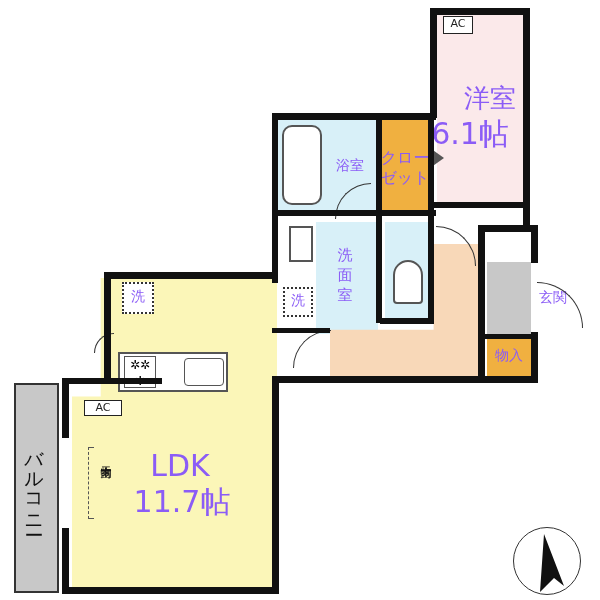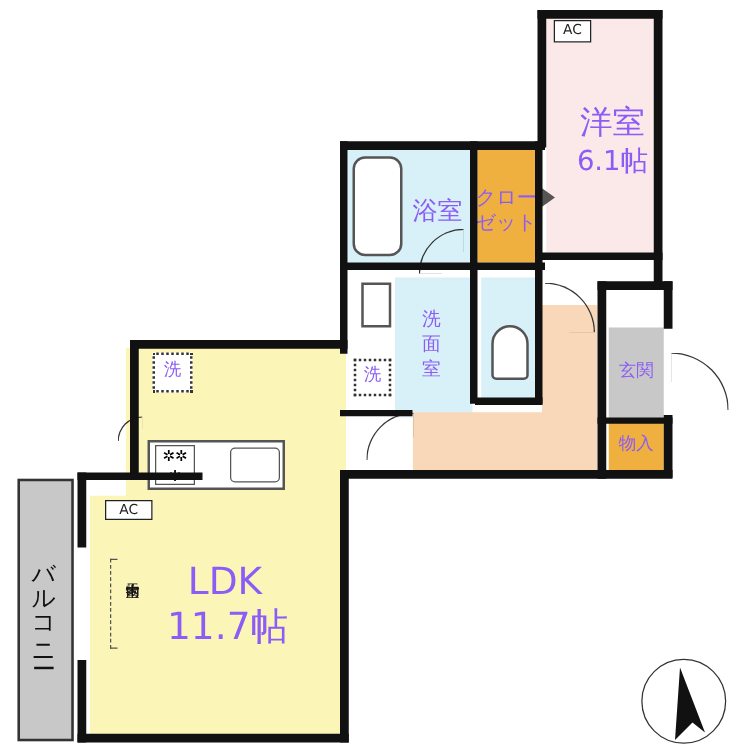--- a/index.html
+++ b/index.html
@@ -11,25 +11,25 @@
     .vlabel{position:absolute;color:#111;writing-mode:vertical-rl;text-orientation:upright;}
     .ac{position:absolute;border:1.5px solid #222;background:#fff;font-size:11px;line-height:13px;text-align:center;color:#222;}
     .door-arc{position:absolute;border:1.5px solid #333;box-sizing:border-box;}
   </style>
 </head>
 <body>
 
 <div class="room" style="left:437px;top:14px;width:86px;height:188px;background:#fbe9ea;"></div>
 <div class="ac" style="left:443px;top:16px;width:28px;height:16px;">AC</div>
 <div class="label" style="left:440px;top:85px;width:100px;font-size:26px;">洋室</div>
-<div class="label" style="left:440px;top:118px;width:100px;font-size:22px;">6.1帖</div>
+<div class="label" style="left:420px;top:118px;width:100px;font-size:30px;">6.1帖</div>
 
 <div class="room" style="left:278px;top:120px;width:98px;height:90px;background:#d8f0f8;"></div>
 <div class="abs" style="left:282px;top:125px;width:40px;height:80px;border:2px solid #555;border-radius:10px;background:#fff;"></div>
-<div class="label" style="left:325px;top:158px;width:50px;font-size:20px;">浴室</div>
+<div class="label" style="left:325px;top:158px;width:50px;font-size:14px;">浴室</div>
 <div class="door-arc" style="left:335px;top:183px;width:36px;height:36px;border-radius:36px 0 0 0;border-right:none;border-bottom:none;"></div>
 
 <div class="room" style="left:382px;top:120px;width:46px;height:90px;background:#f0b040;"></div>
 <div class="label" style="left:380px;top:148px;width:50px;font-size:16px;line-height:20px;">クロー
 ゼット</div>
 <div class="abs" style="left:430px;top:148px;width:0;height:0;border-top:10px solid transparent;border-bottom:10px solid transparent;border-left:14px solid #555;"></div>
 
 <div class="room" style="left:316px;top:222px;width:62px;height:112px;background:#d8f0f8;"></div>
 <div class="abs" style="left:289px;top:226px;width:24px;height:36px;border:2px solid #555;background:#fff;"></div>
 <div class="label" style="left:330px;top:245px;width:30px;font-size:15px;line-height:20px;">洗
@@ -39,21 +39,21 @@
 <div class="label" style="left:283px;top:293px;width:30px;font-size:14px;">洗</div>
 
 <div class="room" style="left:385px;top:222px;width:48px;height:100px;background:#d8f0f8;"></div>
 <div class="abs" style="left:393px;top:260px;width:30px;height:44px;border:2px solid #555;border-radius:15px 15px 4px 4px;background:#fff;"></div>
 
 <div class="room" style="left:330px;top:244px;width:148px;height:132px;background:#f8d8b8;clip-path:polygon(70% 0,100% 0,100% 100%,0 100%,0 65%,70% 65%);"></div>
 <div class="door-arc" style="left:436px;top:226px;width:40px;height:40px;border-radius:0 40px 0 0;border-left:none;border-bottom:none;"></div>
 <div class="door-arc" style="left:293px;top:330px;width:38px;height:38px;border-radius:38px 0 0 0;border-right:none;border-bottom:none;"></div>
 
 <div class="room" style="left:487px;top:262px;width:44px;height:76px;background:#c8c8c8;"></div>
-<div class="label" style="left:487px;top:290px;width:44px;font-size:14px;">玄関</div>
+<div class="label" style="left:487px;top:290px;width:44px;font-size:14px;padding-left:44px;">玄関</div>
 <div class="door-arc" style="left:537px;top:282px;width:46px;height:46px;border-radius:0 46px 0 0;border-left:none;border-bottom:none;"></div>
 
 <div class="room" style="left:487px;top:338px;width:44px;height:38px;background:#f0b040;"></div>
 <div class="label" style="left:487px;top:348px;width:44px;font-size:14px;">物入</div>
 
 <div class="room" style="left:72px;top:278px;width:205px;height:312px;background:#fbf6b8;clip-path:polygon(14% 0,100% 0,100% 100%,0 100%,0 38%,14% 38%);"></div>
 <div class="abs" style="left:122px;top:282px;width:32px;height:32px;border:2px dotted #333;background:#fff;"></div>
 <div class="label" style="left:122px;top:289px;width:32px;font-size:14px;">洗</div>
 <div class="abs" style="left:118px;top:352px;width:110px;height:40px;border:2px solid #555;background:#fff;"></div>
 <div class="abs" style="left:124px;top:356px;width:32px;height:32px;border:1.5px solid #555;font-size:12px;text-align:center;line-height:16px;">✲✲<br>✲</div>

